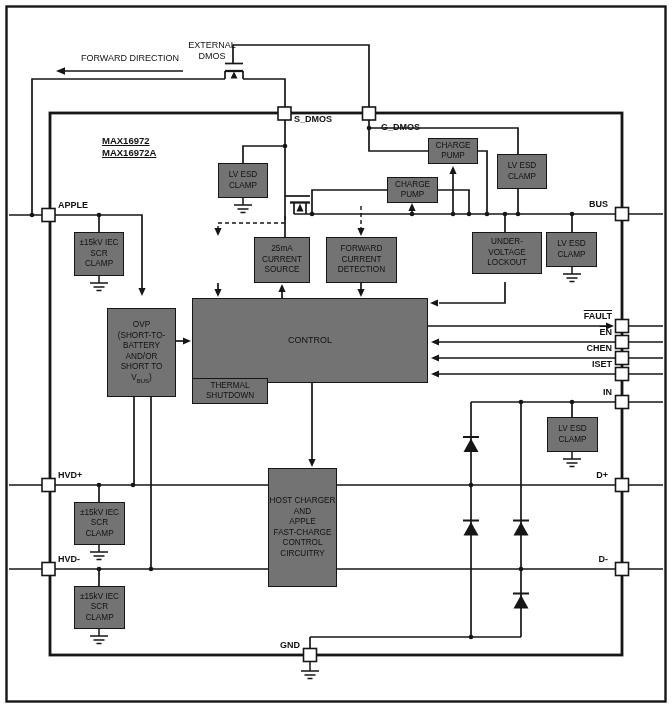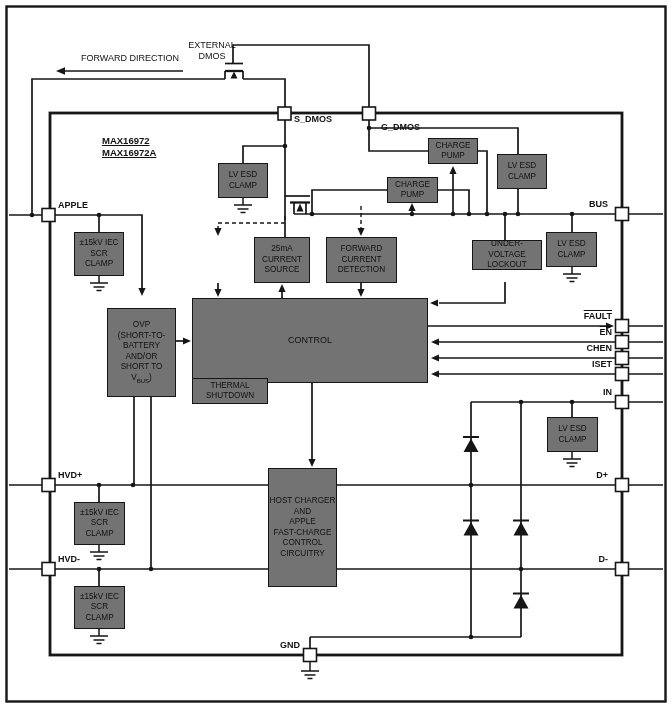--- a/index.html
+++ b/index.html
@@ -221,21 +221,21 @@
 <div class="blk" style="left:218px;top:163px;width:50px;height:35px;">LV ESD
 CLAMP</div>
 <div class="blk" style="left:428px;top:138px;width:50px;height:26px;">CHARGE
 PUMP</div>
 <div class="blk" style="left:387px;top:177px;width:51px;height:26px;">CHARGE
 PUMP</div>
 <div class="blk" style="left:497px;top:154px;width:50px;height:35px;">LV ESD
 CLAMP</div>
 <div class="blk" style="left:546px;top:232px;width:51px;height:35px;">LV ESD
 CLAMP</div>
-<div class="blk" style="left:472px;top:240px;width:70px;height:30px;">UNDER-
+<div class="blk" style="left:472px;top:232px;width:70px;height:42px;">UNDER-
 VOLTAGE
 LOCKOUT</div>
 <div class="blk" style="left:74px;top:232px;width:50px;height:44px;">±15kV IEC
 SCR
 CLAMP</div>
 <div class="blk" style="left:254px;top:237px;width:56px;height:46px;">25mA
 CURRENT
 SOURCE</div>
 <div class="blk" style="left:326px;top:237px;width:71px;height:46px;">FORWARD
 CURRENT

